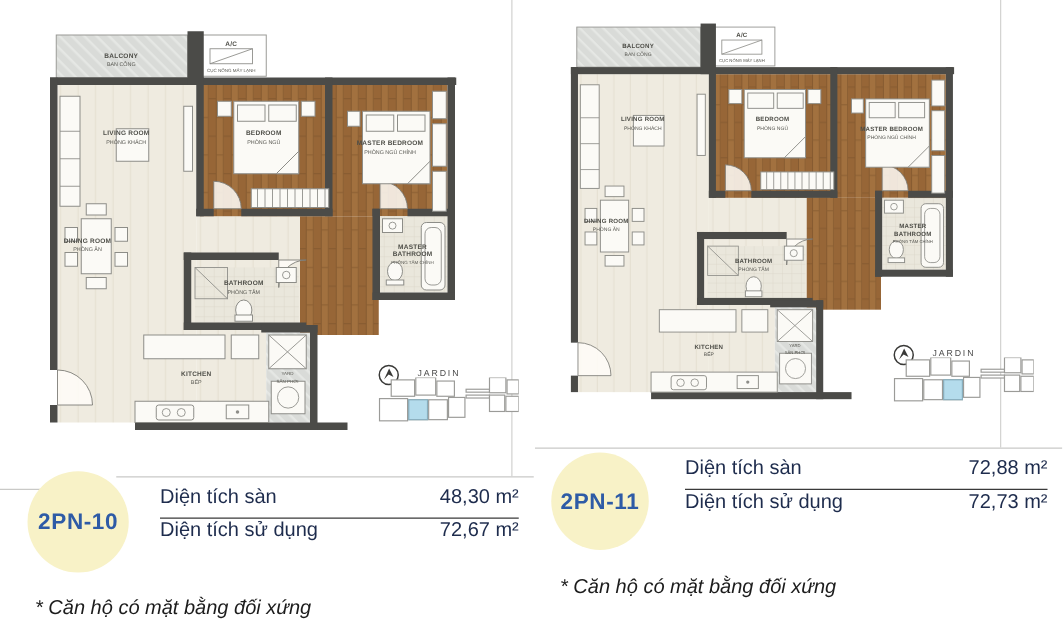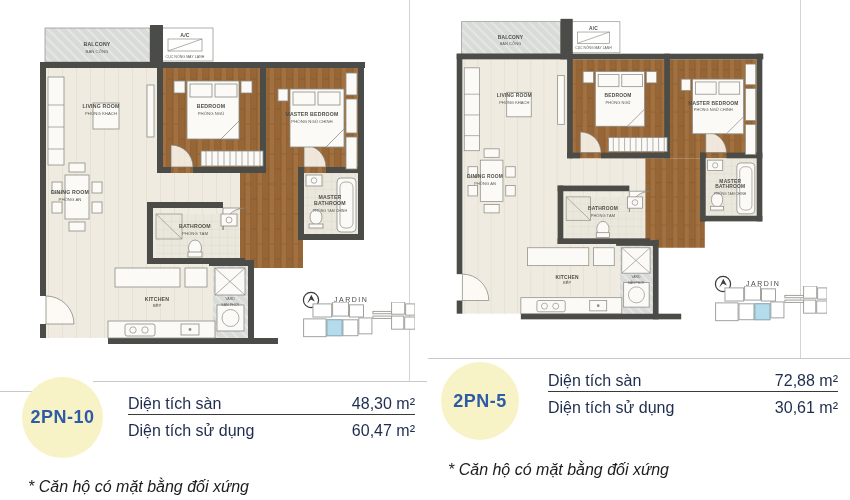--- a/index.html
+++ b/index.html
@@ -5,21 +5,21 @@
   html,body{margin:0;padding:0;background:#fff;}
   .canvas{position:relative;width:850px;height:500px;background:#ffffff;overflow:hidden;
           font-family:"Liberation Sans",sans-serif;}
   .vline{position:absolute;width:1px;background:#d4d4d2;}
   .hline{position:absolute;height:1px;background:#c9c9c7;}
   .plan{position:absolute;}
   .plan svg{width:100%;height:100%;display:block;}
   .badge{position:absolute;border-radius:50%;background:#f8f2c7;display:flex;align-items:center;
          justify-content:center;font-weight:bold;font-size:18px;color:#2e5ba6;letter-spacing:.5px;z-index:5;}
   .spec{position:absolute;}
-  .spec-row{height:24px;display:flex;justify-content:space-between;align-items:flex-end;
+  .spec-row{height:24px;display:flex;justify-content:space-between;align-items:flex-start;
             font-size:16px;color:#1e2c4d;}
   .spec-div{height:0;border-top:1.5px solid #3a3a3a;margin:1px 0;}
   .note{position:absolute;font-size:16px;font-style:italic;color:#1c1c1c;}
   .keyplan{position:absolute;}
   .kp-label{position:absolute;font-size:7px;letter-spacing:1.5px;color:#4a4a4a;}
   .kp-compass{position:absolute;}
   .kp-cluster{position:absolute;}
   .rl{font-size:5.2px;font-weight:bold;fill:#4e4e48;letter-spacing:.2px;}
   .rs{font-size:4.3px;fill:#5a5a54;}
   .tiny{font-size:3.6px;fill:#5a5a54;}
@@ -219,21 +219,21 @@
   </div>
 
   <div class="spec" style="left:128px;top:389px;width:287px">
     <div class="spec-row">
       <span>Diện tích sàn</span>
       <span>48,30 m²</span>
     </div>
     <div class="spec-div"></div>
     <div class="spec-row">
       <span>Diện tích sử dụng</span>
-      <span>60,47 m²</span>
+      <span>72,67 m²</span>
     </div>
   </div>
 
   <div class="note" style="left:28px;top:478px">* Căn hộ có mặt bằng đối xứng</div>
 
   <div class="plan" style="left:452px;top:0;width:316px;height:325px">
 <svg viewBox="0 0 335 345" preserveAspectRatio="none" xmlns="http://www.w3.org/2000/svg">
   <defs>
     <pattern id="wd" width="12" height="30" patternUnits="userSpaceOnUse">
       <rect width="12" height="30" fill="#a2713f"></rect>
@@ -402,30 +402,30 @@
         <rect x="100" y="0" width="14" height="13"></rect>
           <rect x="115" y="2" width="10" height="12"></rect>
         <rect x="100" y="15" width="13" height="14"></rect>
           <rect x="114" y="16" width="11" height="13"></rect>
       </g>
       <rect x="48" y="19" width="16" height="17" fill="#b4dcec" stroke="#88aebd" stroke-width="1"></rect>
     </svg>
   </div>
 
   <div class="badge" style="left:441px;top:362px;width:78px;height:78px">
-    <span>2PN-5</span>
+    <span>2PN-11</span>
   </div>
 
   <div class="spec" style="left:548px;top:366px;width:290px">
     <div class="spec-row">
       <span>Diện tích sàn</span>
       <span>72,88 m²</span>
     </div>
     <div class="spec-div"></div>
     <div class="spec-row">
       <span>Diện tích sử dụng</span>
-      <span>30,61 m²</span>
+      <span>72,73 m²</span>
     </div>
   </div>
 
   <div class="note" style="left:448px;top:461px">* Căn hộ có mặt bằng đối xứng</div>
 
 </div>
 
 </body></html>

